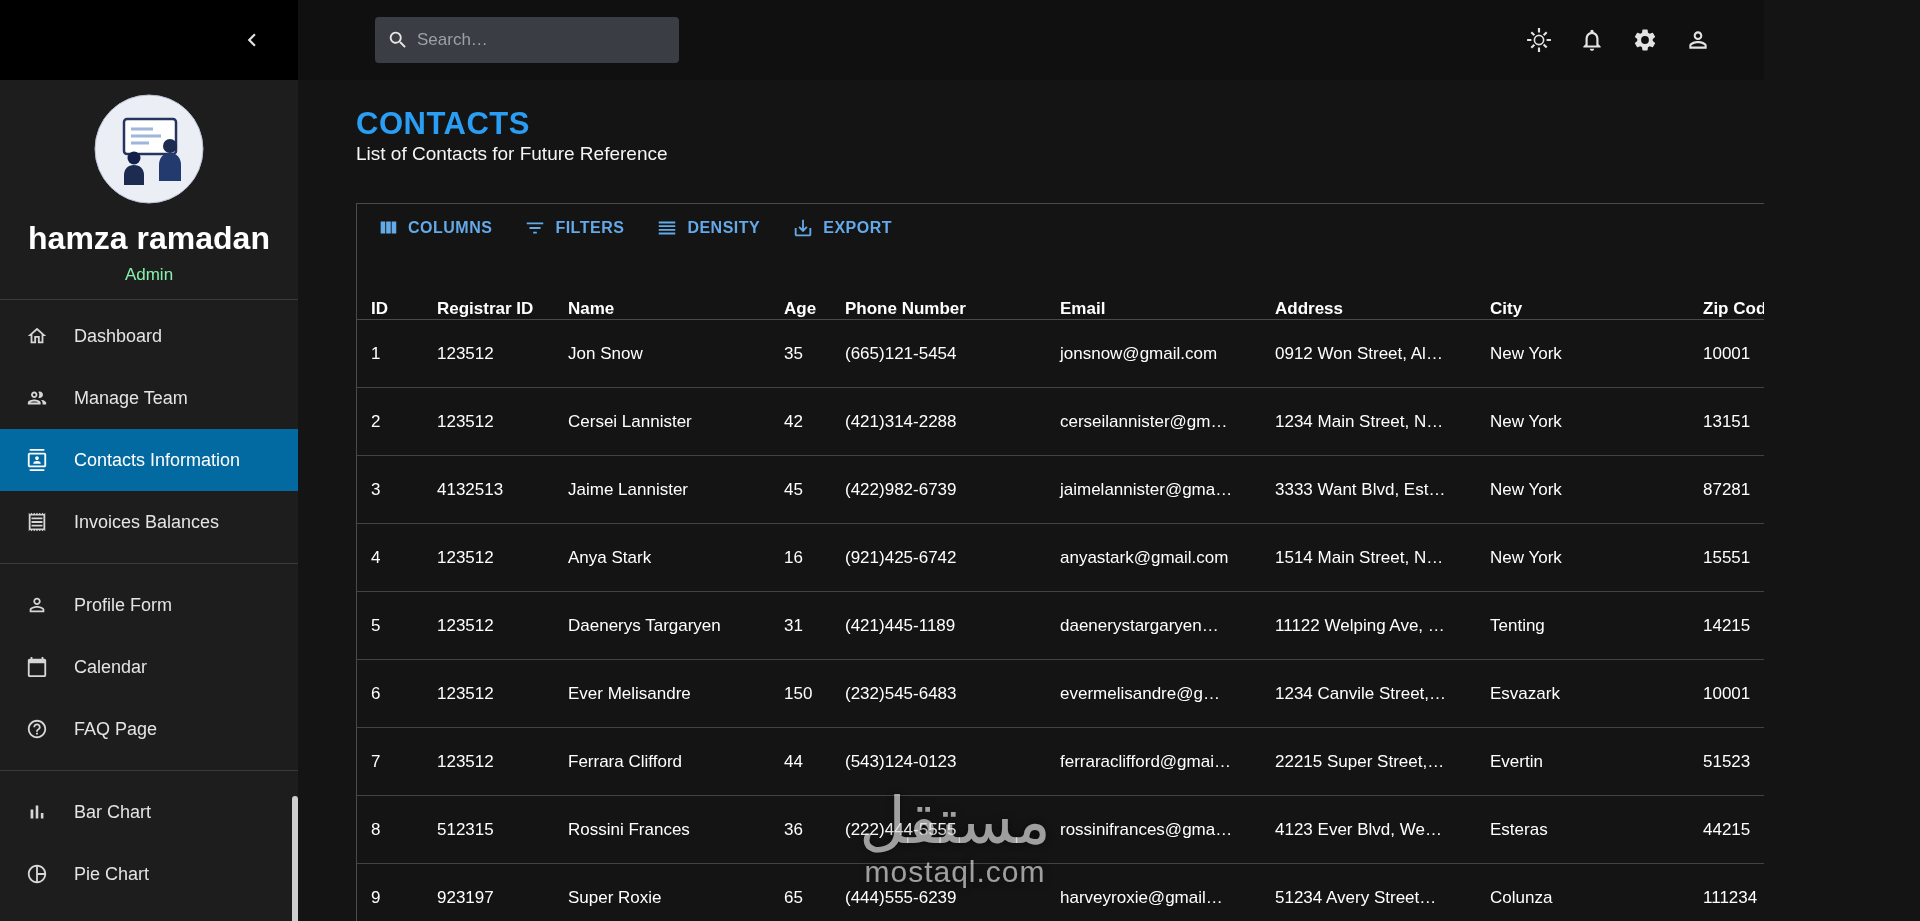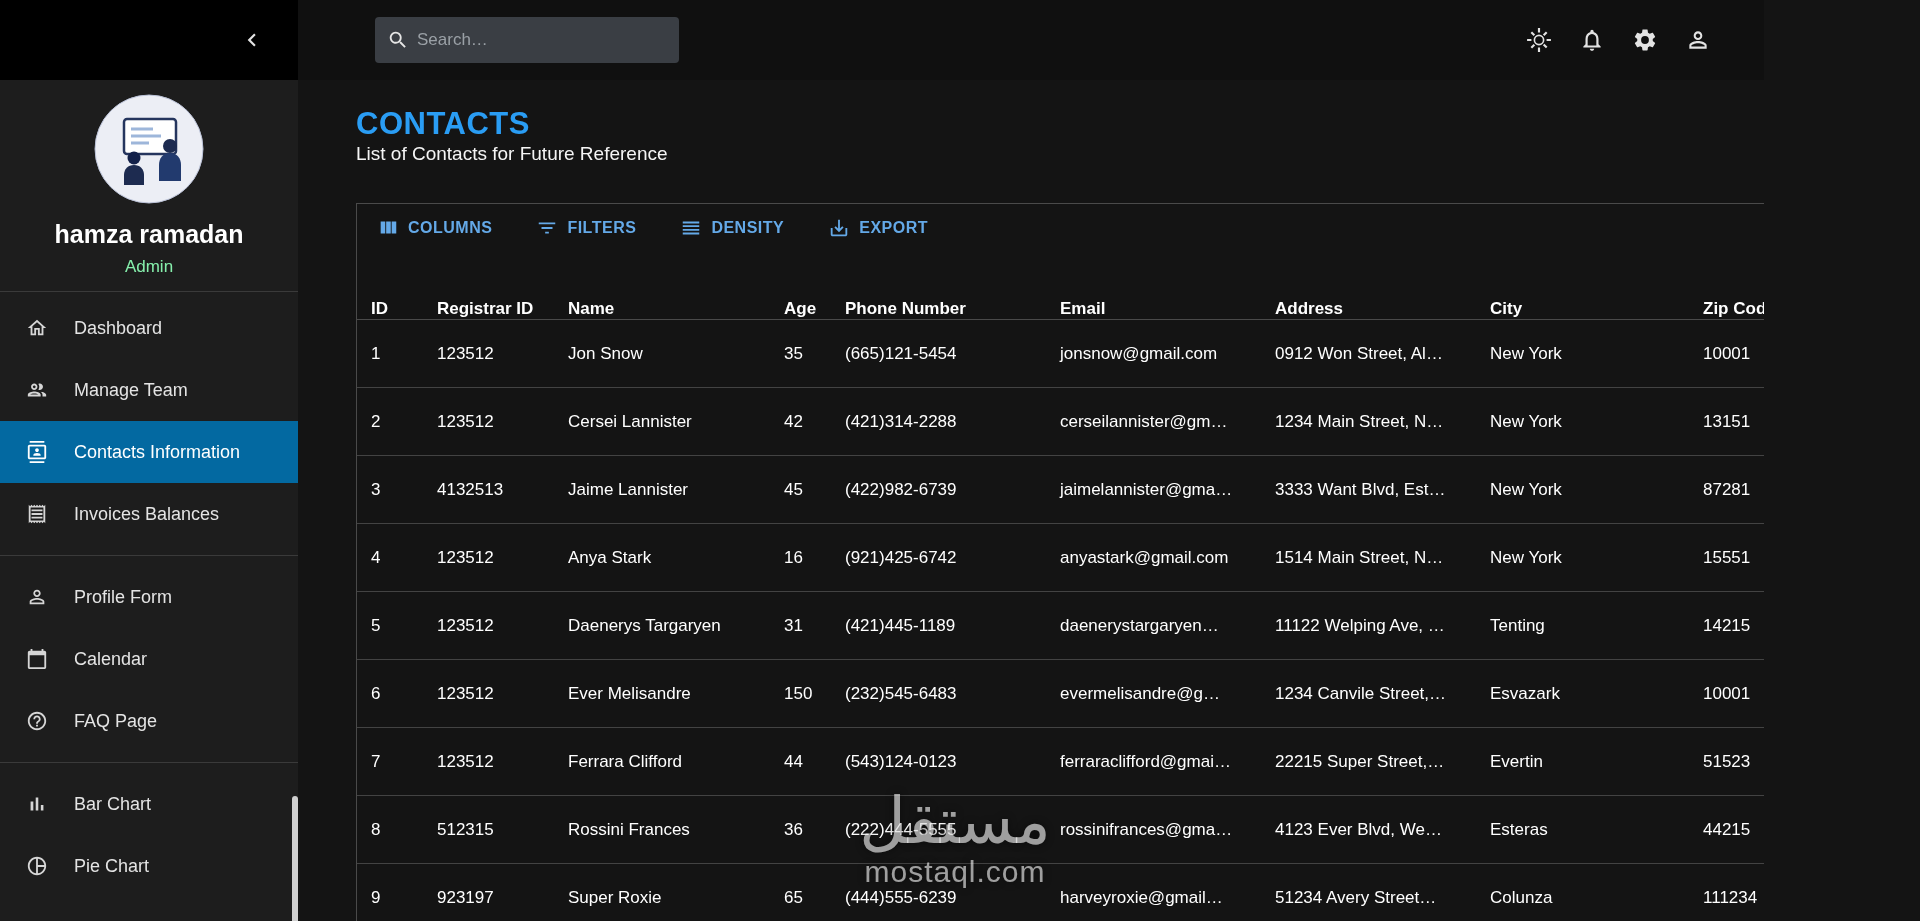--- a/index.html
+++ b/index.html
@@ -23,42 +23,42 @@
   .search-box input::placeholder { color:#9aa0a6; opacity:1; }
   .topbar-actions { margin-left:auto; display:flex; align-items:center; gap:9px; padding-right:44px; }
 
   
   .body-row { flex:1; display:flex; min-height:0; }
 
   
   .sidebar { position:relative; width:298px; flex:0 0 298px; background:#1d1d1d; padding-top:14px; }
   .profile { text-align:center; }
   .avatar-wrap { width:110px; height:110px; margin:0 auto; border-radius:50%; overflow:hidden; }
-  .profile-name { margin-top:16px; font-size:25px; font-weight:bold; color:#fff; }
+  .profile-name { margin-top:16px; font-size:32px; font-weight:bold; color:#fff; }
   .profile-role { margin-top:8px; font-size:17px; color:#86efac; }
   .sb-divider { height:1px; background:#3a3a3a; margin:14px 0 5px 0; }
   .sb-divider.mid { margin:10px 0; }
   .nav-item { height:62px; display:flex; align-items:center; padding-left:26px; cursor:pointer;
     color:#e4e4e4; }
   .nav-item .nav-icon { width:24px; display:flex; color:#d6d6d6; }
   .nav-item .nav-icon svg { width:22px; height:22px; fill:currentColor; }
   .nav-item .nav-label { margin-left:24px; font-size:18px; }
   .nav-item.active { background:#0369a1; color:#fff; }
   .nav-item.active .nav-icon { color:#fff; }
   .sb-thumb { position:absolute; right:0; top:716px; width:6px; height:205px; background:#cfcfcf;
     border-radius:3px; }
 
   
   .content { flex:1; min-width:0; padding:26px 53px 0 58px; overflow:hidden; background:#141414; }
   .page-title { font-size:31px; font-weight:bold; letter-spacing:0.5px; color:#2a9df4; }
   .page-subtitle { margin-top:1px; font-size:19px; color:#f5f5f5; }
 
   
   .grid { margin-top:38px; width:1477px; border:1px solid #4a4a4a; }
-  .grid-toolbar { height:48px; display:flex; gap:24px; padding:0 10px; }
+  .grid-toolbar { height:48px; display:flex; gap:12px; padding:0 10px; }
   .tb-btn { display:flex; align-items:center; gap:9px; background:none; border:none; cursor:pointer;
     color:#64a9e8; font-size:16px; font-weight:bold; letter-spacing:0.5px; padding:6px 10px;
     font-family:inherit; border-radius:4px; }
   .tb-btn svg { width:22px; height:22px; fill:currentColor; }
   .grid-header-row { display:flex; height:68px; align-items:flex-end; border-bottom:1px solid #4a4a4a; }
   .grid-row { display:flex; height:68px; align-items:center; border-bottom:1px solid #434343; }
   .cell { padding:0 10px 0 14px; font-size:17px; white-space:nowrap; overflow:hidden;
     text-overflow:ellipsis; color:#fff; }
   .cell.head { font-weight:bold; }
   .col-id { width:66px; }

